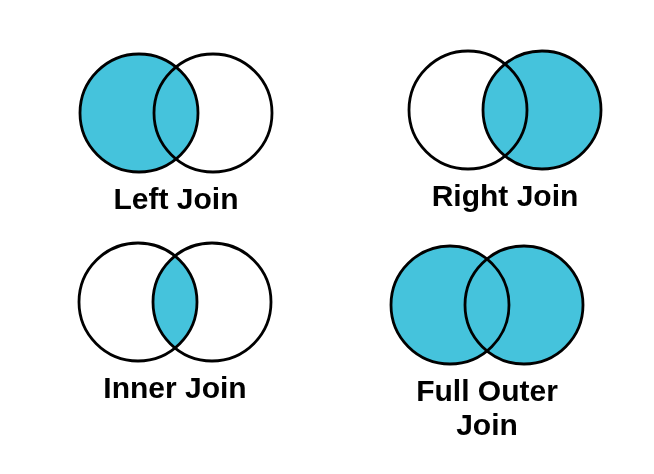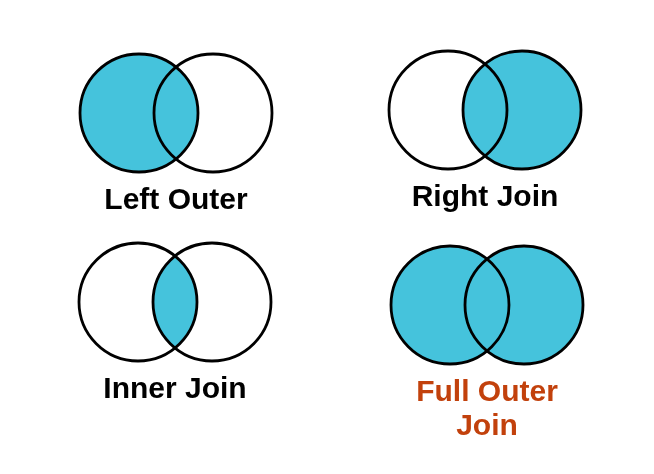--- a/index.html
+++ b/index.html
@@ -31,21 +31,21 @@
     margin-top: 6px;
     font-size: 30px;
     line-height: 34px;
     font-weight: 700;
     color: #000000;
     text-align: center;
     white-space: pre-line;
     letter-spacing: 0px;
   }
   .cell-tl { left: 56px;  top: 50px;  }
-  .cell-tr { left: 365px; top: 47px;  }
+  .cell-tr { left: 385px; top: 47px;  }
   .cell-bl { left: 55px;  top: 239px; }
   .cell-br { left: 367px; top: 242px; }
   .c-outline {
     fill: none;
     stroke: #000000;
     stroke-width: 2.8;
   }
 </style>
 </head>
 <body>
@@ -58,21 +58,21 @@
         <clipPath id="clip0">
             <circle cx="63" cy="63" r="59"></circle>
           </clipPath>
       </defs>
       <circle class="c-left-fill" cx="63" cy="63" r="59" stroke="none" fill="#45C3DC"></circle>
       <circle class="c-right-fill" cx="137" cy="63" r="59" stroke="none" fill="none"></circle>
       <circle class="c-lens" cx="137" cy="63" r="59" stroke="none" clip-path="url(#clip0)" fill="#45C3DC"></circle>
       <circle class="c-outline" cx="63" cy="63" r="59" stroke="#000000"></circle>
       <circle class="c-outline" cx="137" cy="63" r="59" stroke="#000000"></circle>
     </svg>
-    <div class="join-label" style="color: rgb(0, 0, 0);">Left Outer</div>
+    <div class="join-label" style="color: rgb(0, 0, 0);">Left Join</div>
   </div>
 
   <div class="join-cell cell-tr">
     <svg class="venn" viewBox="0 0 200 126">
       <defs>
         <clipPath id="clip1">
             <circle cx="63" cy="63" r="59"></circle>
           </clipPath>
       </defs>
       <circle class="c-left-fill" cx="63" cy="63" r="59" stroke="none" fill="none"></circle>
@@ -106,17 +106,17 @@
         <clipPath id="clip3">
             <circle cx="63" cy="63" r="59"></circle>
           </clipPath>
       </defs>
       <circle class="c-left-fill" cx="63" cy="63" r="59" stroke="none" fill="#45C3DC"></circle>
       <circle class="c-right-fill" cx="137" cy="63" r="59" stroke="none" fill="#45C3DC"></circle>
       <circle class="c-lens" cx="137" cy="63" r="59" stroke="none" clip-path="url(#clip3)" fill="#45C3DC"></circle>
       <circle class="c-outline" cx="63" cy="63" r="59" stroke="#000000"></circle>
       <circle class="c-outline" cx="137" cy="63" r="59" stroke="#000000"></circle>
     </svg>
-    <div class="join-label" style="color: #c2410c;">Full Outer
+    <div class="join-label" style="color: #000000;">Full Outer
 Join</div>
   </div>
 
 </div>
 
 </body></html>

